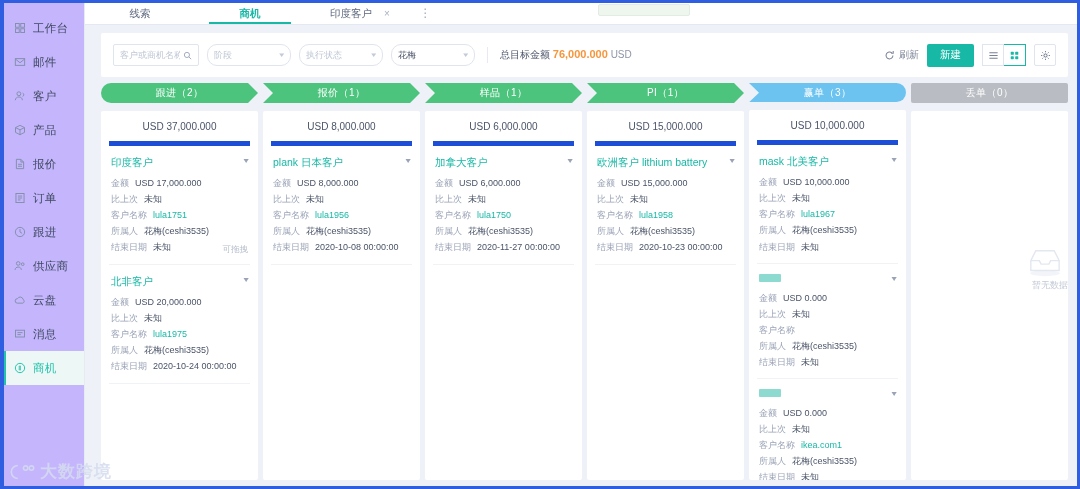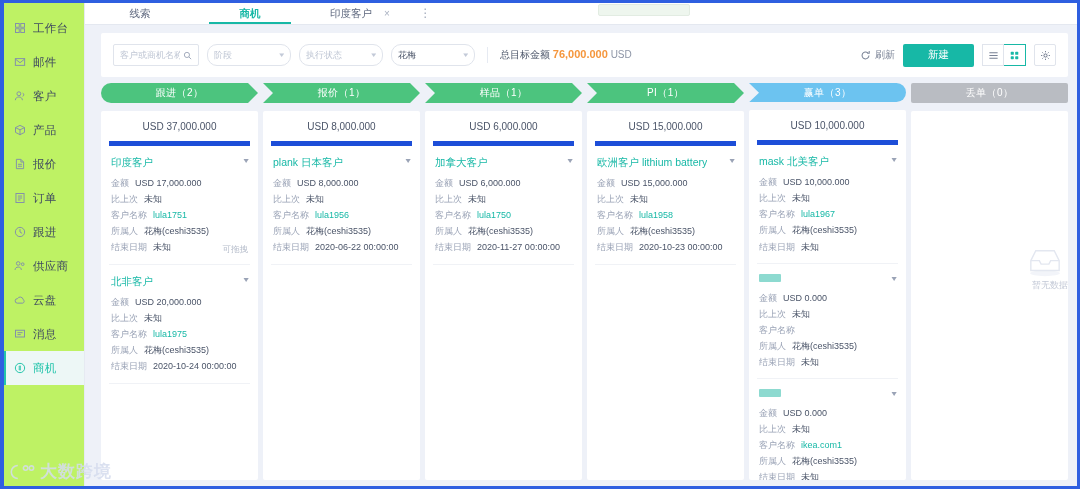--- a/index.html
+++ b/index.html
@@ -16,21 +16,21 @@
     border-left: 4px solid #2f5fe0;
     border-bottom: 3px solid #2f5fe0;
     border-top: 3px solid #2f5fe0;
     border-right: 3px solid #2f5fe0;
   }
 
   
   .sidebar {
     position: absolute; left: 0; top: 0;
     width: 81px; height: 100%;
-    background: #bef264;
+    background: #c4b5fd;
     border-right: 1px solid #e6eaf2;
     padding-top: 8px;
   }
   .side-item {
     display: flex; align-items: center; gap: 7px;
     height: 34px; padding-left: 9px;
     color: #3f4a60; font-size: 11.5px;
     cursor: pointer; position: relative;
   }
   .side-item.active { background: #edf7f6; color: #23c4ab; }
@@ -113,21 +113,21 @@
 
   .fb-right { margin-left: auto; display: flex; align-items: center; gap: 8px; }
   .btn-refresh {
     display: flex; align-items: center; gap: 4px;
     font-size: 10px; color: #7a8396; cursor: pointer;
   }
   .btn-refresh svg { width: 11px; height: 11px; display: block; }
   .btn-new {
     background: #17b8a6; color: #fff; font-size: 10.5px;
     border: none; border-radius: 2px;
-    height: 23px; padding: 0 25px; cursor: pointer;
+    height: 23px; padding: 0 13px; cursor: pointer;
     font-family: "Liberation Sans", sans-serif;
   }
   .vgroup { display: flex; }
   .vbtn {
     width: 22px; height: 22px; border: 1px solid #e0e4ec;
     display: flex; align-items: center; justify-content: center;
     cursor: pointer; color: #7a8396; background: #fff;
   }
   .vbtn + .vbtn { border-left: none; }
   .vbtn.on { border-color: #17b8a6; color: #17b8a6; }
@@ -512,21 +512,21 @@
             <div class="row">
               <span class="k">客户名称</span>
               <span class="v link">lula1956</span>
             </div>
             <div class="row">
               <span class="k">所属人</span>
               <span class="v">花梅(ceshi3535)</span>
             </div>
             <div class="row">
               <span class="k">结束日期</span>
-              <span class="v">2020-06-22 00:00:00</span>
+              <span class="v">2020-10-08 00:00:00</span>
             </div>
           </div>
         </div>
       </div>
       <div class="col">
         <div class="col-head">
           <div class="arrow-shape"></div>
           <span class="hlabel">样品（1）</span>
         </div>
         <div class="col-body">

